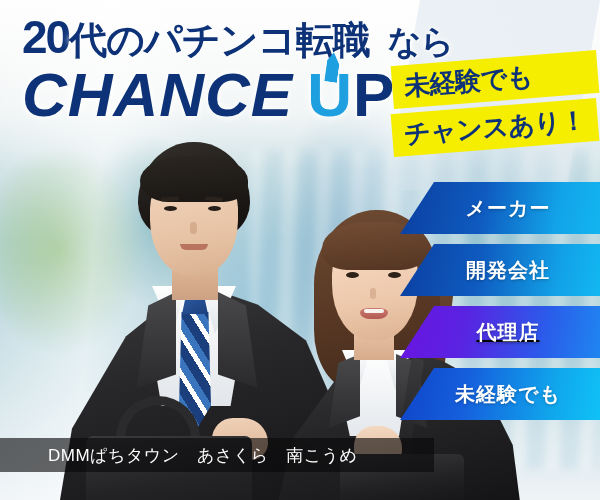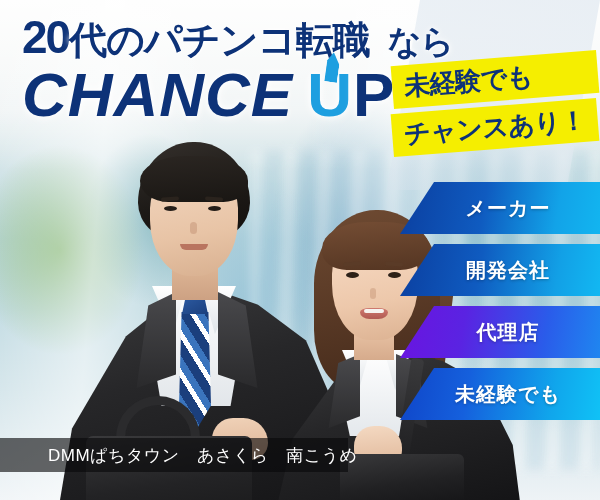--- a/index.html
+++ b/index.html
@@ -371,28 +371,28 @@
     font-weight: 900;
     font-size: 20px;
     letter-spacing: 1px;
     line-height: 1;
     white-space: nowrap;
     text-shadow: 0 1px 3px rgba(0,0,0,0.28);
   }
   .cat-1 { background: linear-gradient(100deg, #0b3fa0 0%, #0f5bc0 42%, #12a3e8 78%, #12b5f0 100%); }
   .cat-2 { background: linear-gradient(100deg, #4f12d8 0%, #3a26da 38%, #1f5ae8 74%, #1b82ef 100%); }
   .cat-3 { background: linear-gradient(100deg, #0b3fa0 0%, #0f5bc0 40%, #12a0e6 78%, #12b8f2 100%); }
-  .cat-4 { background: linear-gradient(100deg, #6a14e0 0%, #5a23e2 32%, #2a5cea 72%, #1f86f0 100%); }
+  .cat-4 { background: linear-gradient(100deg, #6a14e0 0%, #5a23e2 32%, #2a5cea 72%, #1f86f0 100%); text-decoration: underline; }
   .cat-5 { background: linear-gradient(100deg, #0f45c8 0%, #1560dd 34%, #10a6ec 76%, #10c2f6 100%); }
 
   
   .caption-band {
     position: absolute;
     left: 0; bottom: 28px;
-    width: 348px;
+    width: 434px;
     height: 34px;
     background: rgba(8,8,10,0.62);
     display: flex;
     align-items: center;
     z-index: 6;
     margin-top: 28px;
   }
   .caption-text {
     color: #ffffff;
     font-size: 17px;

